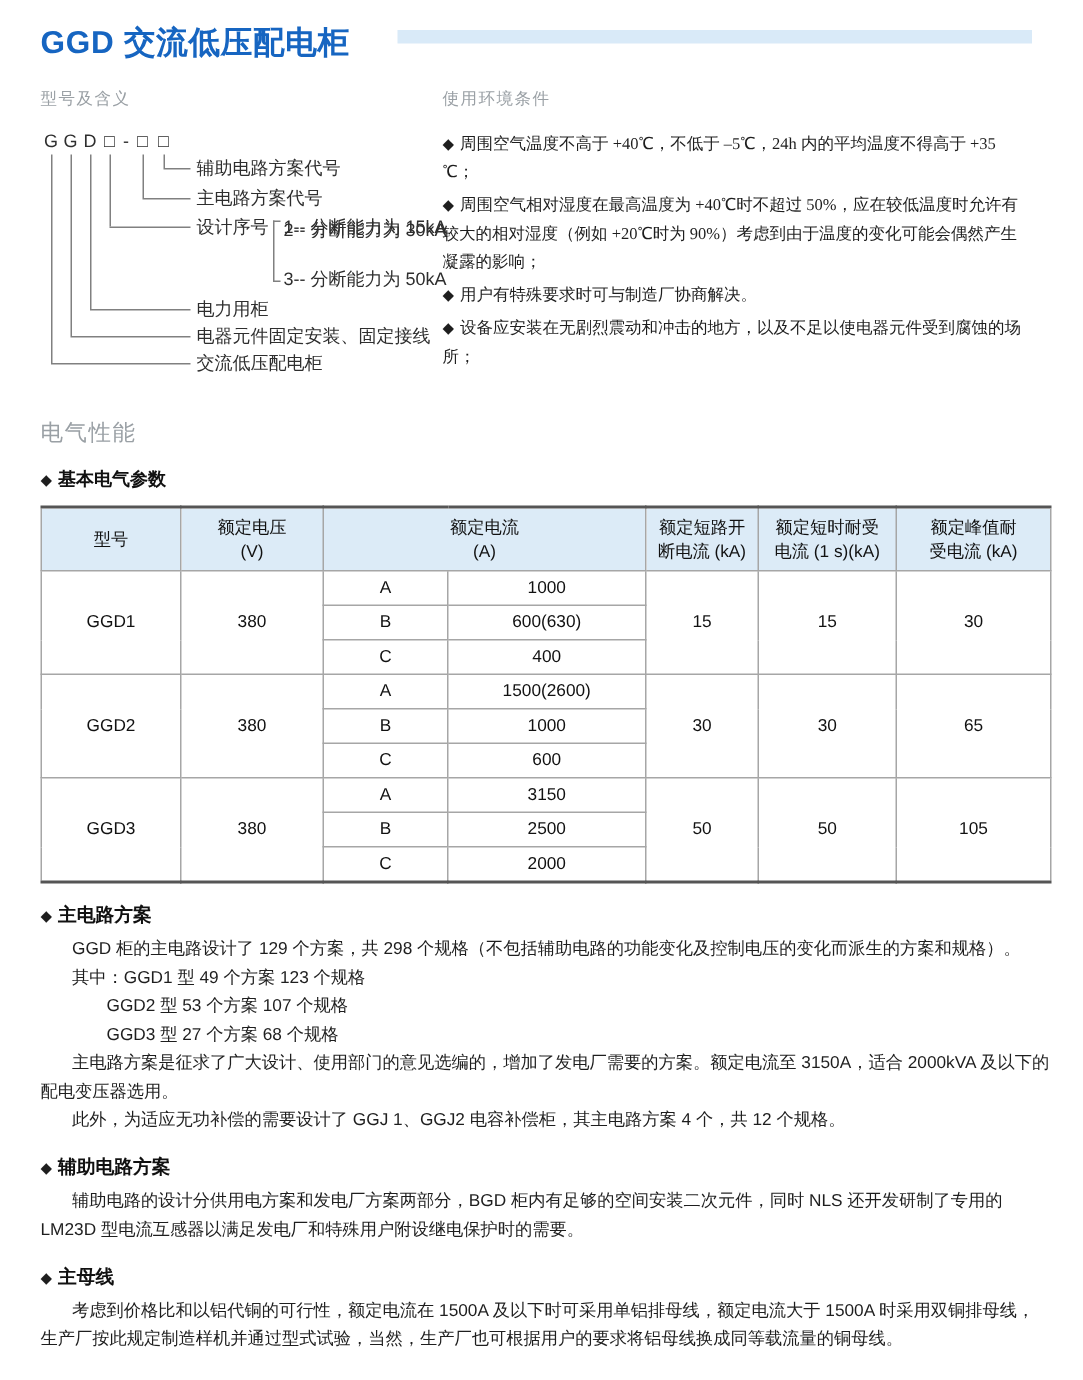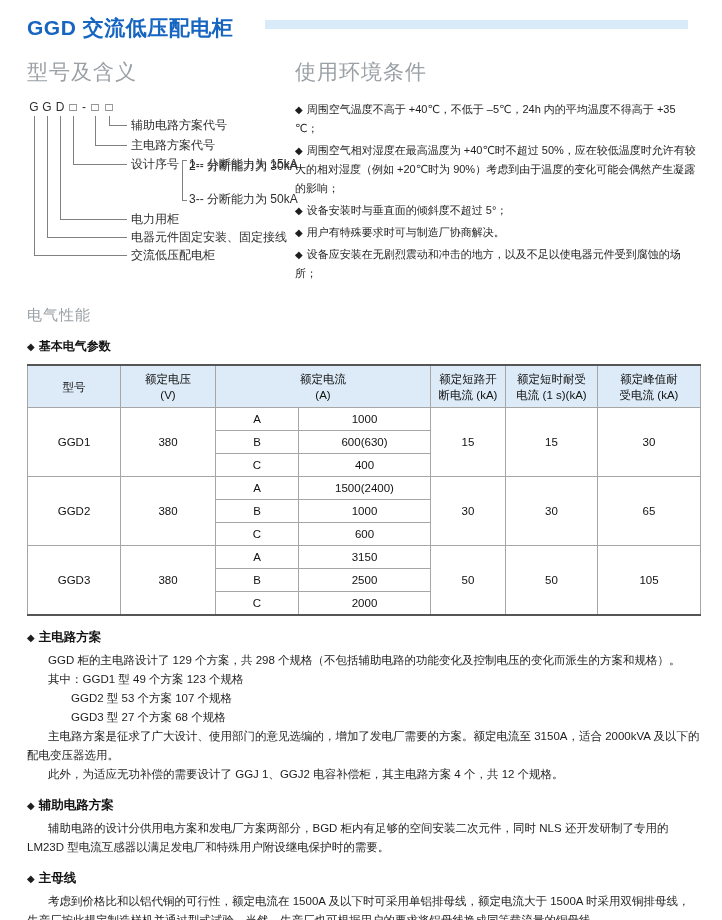--- a/index.html
+++ b/index.html
@@ -10,31 +10,31 @@
   }
   
   .title-row { display:flex; align-items:flex-start; }
   .page-title { font-size:21px; font-weight:bold; color:#1665c1; margin:0; letter-spacing:0.5px; white-space:nowrap; }
   .title-bar { flex:1; height:9px; background:#d9eaf8; margin:6px 12px 0 32px; }
 
   
   .two-col { display:flex; margin-top:16px; }
   .col-left { width:268px; flex:none; }
   .col-right { flex:1; min-width:0; }
-  .section-h2 { font-size:21px; font-weight:normal; color:#9aa0a5; margin:0 0 14px 0; letter-spacing:1px; }
+  .section-h2 { font-size:11px; font-weight:normal; color:#9aa0a5; margin:0 0 14px 0; letter-spacing:1px; }
 
   
   .diagram { position:relative; height:172px; margin-top:4px; font-size:12px; color:#2e2e2e; }
   .mc { position:absolute; top:0; width:12px; text-align:center; line-height:14px; }
   .ln { position:absolute; background:#808080; }
   .dlabel { position:absolute; left:104px; line-height:16px; white-space:nowrap;text-align:center; }
   .opt { position:absolute; left:162px; line-height:16px; white-space:nowrap; }
 
   
-  .bullet { font-size:11px; line-height:19px; margin:0 0 3px 0; color:#1e1e1e; }
+  .bullet { font-size:11px; line-height:19px; margin:0 14px 3px 0; color:#1e1e1e;font-family:Liberation Serif, serif; }
   .dia { font-size:10px; margin-right:4px; color:#1e1e1e; }
 
   
   .perf-h2 { font-size:15px; font-weight:normal; color:#9aa0a5; margin:20px 0 0 0; letter-spacing:1px; }
   .sub-head { font-size:12px; font-weight:bold; color:#111; margin:13px 0 9px 0; }
 
   table.params { border-collapse:collapse; width:673px; table-layout:fixed;
     border-top:2px solid #555; border-bottom:2px solid #555; font-size:11.5px; color:#111; }
   table.params th, table.params td { border:1px solid #a6a6a6; text-align:center; padding:0; overflow:hidden; }
   table.params thead th { background:#dcebf7; height:41px; font-weight:normal; line-height:16px; }
@@ -98,21 +98,20 @@
         <div class="opt" style="top:56px">1-- 分断能力为 15kA</div>
         <div class="opt" style="top:58px">2-- 分断能力为 30kA</div>
         <div class="opt" style="top:91px">3-- 分断能力为 50kA</div>
       </div>
     </div>
 
     <div class="col-right">
       <h2 class="section-h2">使用环境条件</h2>
       <p class="bullet"><span class="dia">◆</span><span>周围空气温度不高于 +40℃，不低于 –5℃，24h 内的平均温度不得高于 +35 ℃；</span></p>
       <p class="bullet"><span class="dia">◆</span><span>周围空气相对湿度在最高温度为 +40℃时不超过 50%，应在较低温度时允许有较大的相对湿度（例如 +20℃时为 90%）考虑到由于温度的变化可能会偶然产生凝露的影响；</span></p>
-      <p class="bullet"><span class="dia">◆</span><span>设备安装时与垂直面的倾斜度不超过 5°；</span></p>
       <p class="bullet"><span class="dia">◆</span><span>用户有特殊要求时可与制造厂协商解决。</span></p>
       <p class="bullet"><span class="dia">◆</span><span>设备应安装在无剧烈震动和冲击的地方，以及不足以使电器元件受到腐蚀的场所；</span></p>
     </div>
   </div>
 
   <h2 class="perf-h2">电气性能</h2>
   <div class="sub-head"><span class="dia">◆</span><span>基本电气参数</span></div>
 
   <table class="params">
     <colgroup>
@@ -167,21 +166,21 @@
       </tr>
       <tr>
         <td>C</td>
         <td>400</td>
       </tr>
 
       <tr>
         <td rowspan="3">GGD2</td>
         <td rowspan="3">380</td>
         <td>A</td>
-        <td>1500(2400)</td>
+        <td>1500(2600)</td>
         <td rowspan="3">30</td>
         <td rowspan="3">30</td>
         <td rowspan="3">65</td>
       </tr>
       <tr>
         <td>B</td>
         <td>1000</td>
       </tr>
       <tr>
         <td>C</td>

